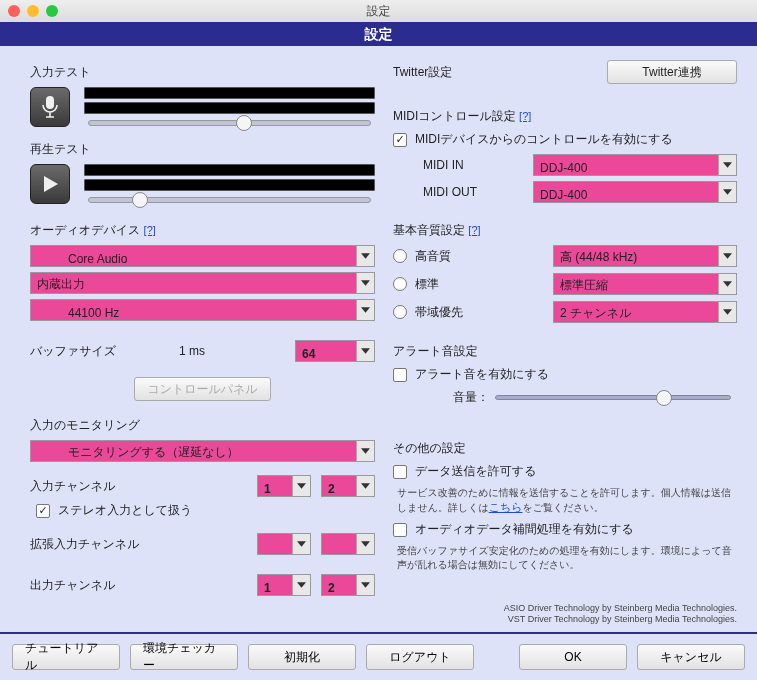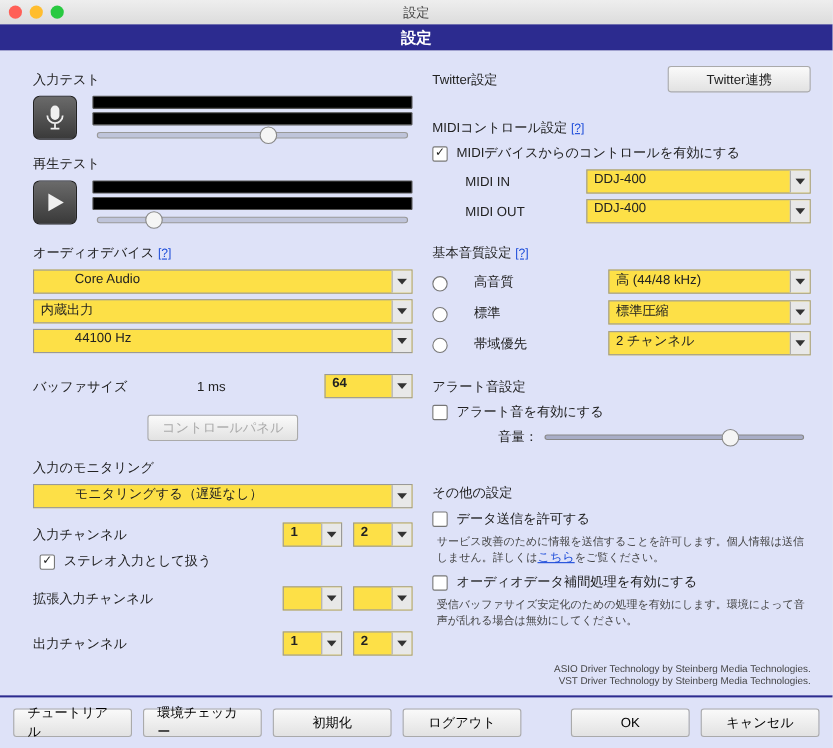--- a/index.html
+++ b/index.html
@@ -15,38 +15,38 @@
 .col-left { flex: 0 0 345px; }
 .col-right { flex: 1; }
 .section-label { font-size: 12px; margin-bottom: 6px; margin-top: 4px; }
 .meter-row { display: flex; gap: 14px; align-items: flex-start; margin-bottom: 10px; }
 .icon-btn { width: 40px; height: 40px; background: linear-gradient(#6a6a6a,#3a3a3a); border: 1px solid #222; border-radius: 6px; display: flex; align-items: center; justify-content: center; cursor: pointer; }
 .meters { flex: 1; }
 .meter { height: 12px; background: #000; border: 1px solid #555; margin-bottom: 3px; border-radius: 1px; }
 .slider-track { height: 6px; background: #bfc4da; border-radius: 3px; margin: 6px 4px 0 4px; position: relative; border: 1px solid #999; }
 .slider-thumb { width: 16px; height: 16px; background: #f5f5f5; border: 1px solid #888; border-radius: 50%; position: absolute; top: -6px; transform: translateX(-50%); }
 .help-link { color: #1a4ad9; text-decoration: underline; cursor: pointer; font-size: 11px; }
-.select { height: 22px; background: #fde047; border: 1px solid #999; display: flex; align-items: flex-start; padding: 0 6px; cursor: pointer; position: relative; font-size: 12px; }
+.select { height: 22px; background: #ec4899; border: 1px solid #999; display: flex; align-items: flex-end; padding: 0 6px; cursor: pointer; position: relative; font-size: 12px; }
 .select-arrow { width: 18px; border-left: 1px solid #aaa; display: flex; align-items: center; justify-content: center; position: absolute; right: 0; top: 0; bottom: 0; background: #e8e8e8; }
 .select-arrow svg { width: 9px; height: 6px; }
 .select-full { width: 100%; margin-bottom: 5px; padding-left: 37px; }
 .select-row { display: flex; gap: 6px; margin-bottom: 5px; }
 .select-row .select { flex: 1; }
 .row-label { display: flex; align-items: center; margin-bottom: 5px; gap: 10px; }
 .row-label .lbl { flex: 1; }
 .small-select { width: 54px; font-weight: bold; }
 .btn { height: 24px; padding: 0 12px; background: linear-gradient(#fafafa,#e2e2e2); border: 1px solid #aaa; border-radius: 3px; cursor: pointer; font-size: 12px; display: inline-flex; align-items: center; justify-content: center; }
 .btn.disabled { color: #aaa; cursor: default; }
 .radio-row, .check-row { display: flex; align-items: center; gap: 8px; margin-bottom: 6px; }
 .radio, .checkbox { width: 14px; height: 14px; border: 1px solid #777; background: #fff; flex-shrink: 0; }
 .radio { border-radius: 50%; }
 .checkbox { border-radius: 2px; display: flex; align-items: center; justify-content: center; }
 .checkmark { font-size: 11px; line-height: 1; color: #222; }
 .quality-row { display: flex; align-items: center; margin-bottom: 6px; }
-.quality-row .radio-group { flex: 0 0 160px; display: flex; align-items: flex-end; gap: 24px; }
+.quality-row .radio-group { flex: 0 0 160px; display: flex; align-items: center; gap: 8px; }
 .quality-row .select { flex: 1; }
 .thin-slider { height: 5px; background: #a8adc7; border-radius: 3px; position: relative; flex: 1; margin: 0 6px; border: 1px solid #888; }
 .thin-slider .slider-thumb { top: -6px; }
 .desc { font-size: 10px; color: #444; line-height: 1.4; padding-left: 4px; margin-bottom: 6px; }
 .credits { font-size: 9px; color: #444; text-align: right; margin-top: auto; line-height: 1.3; }
 .footer { height: 48px; background: #dee2f8; display: flex; align-items: center; padding: 0 12px; gap: 10px; border-top: 2px solid #2c2b8f; }
 .footer .btn { width: 108px; height: 26px; }
 .footer .spacer { flex: 1; }
 .mt8 { margin-top: 8px; }
 .mt14 { margin-top: 14px; }

